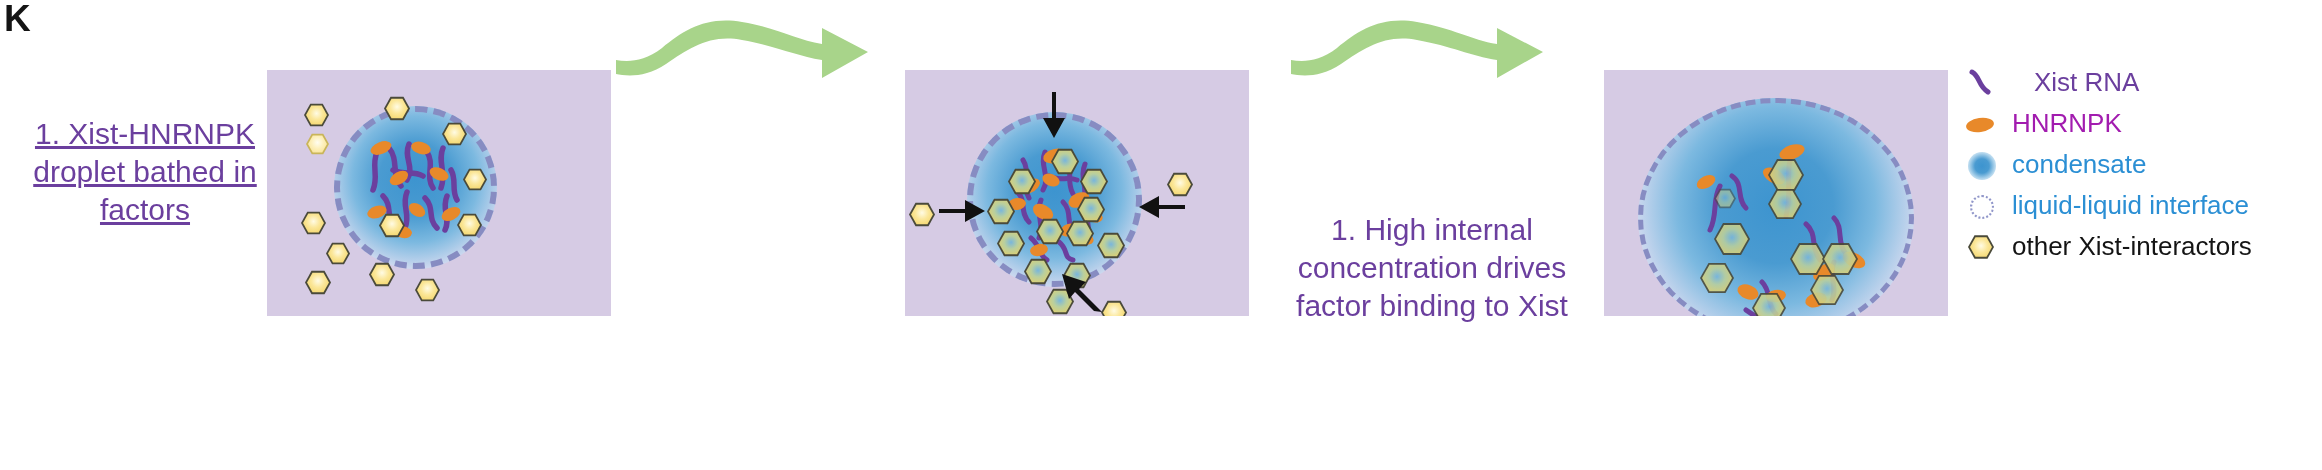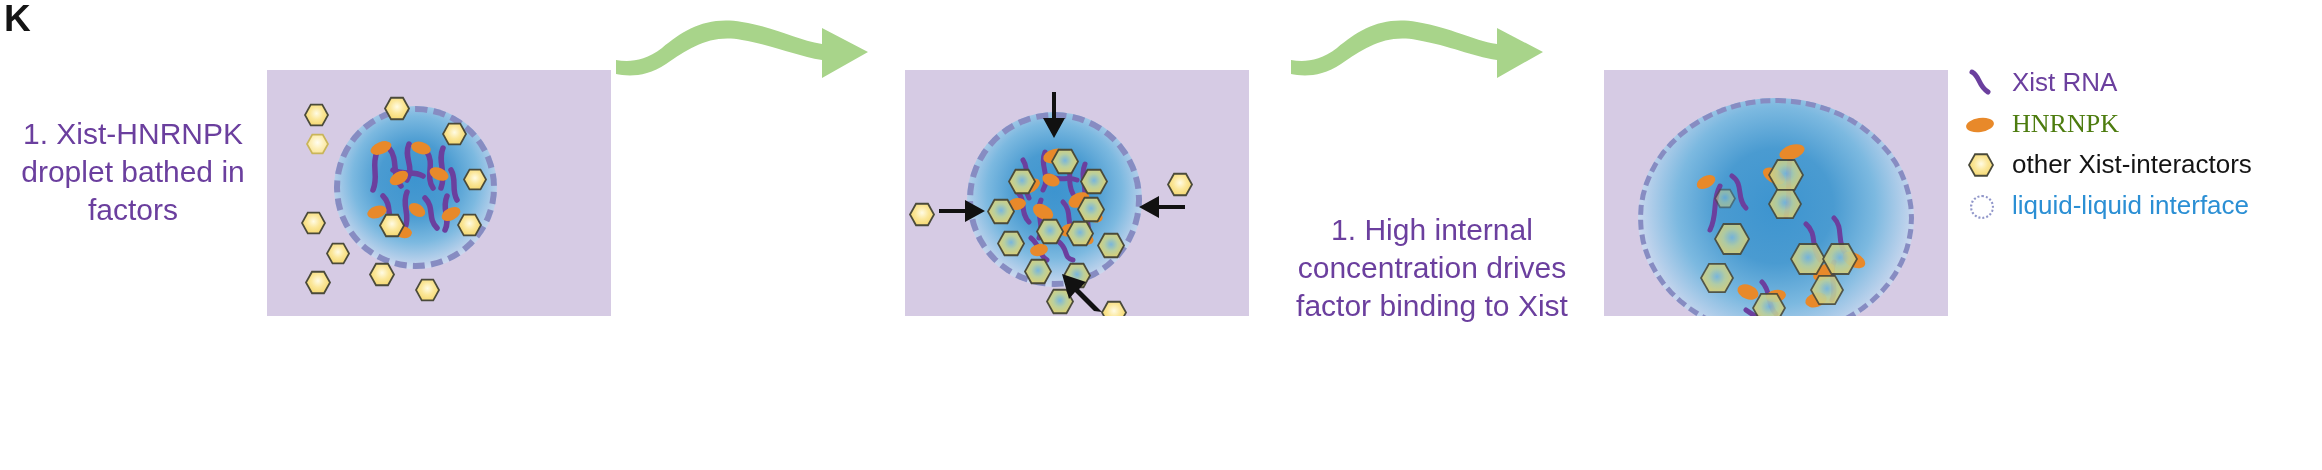--- a/index.html
+++ b/index.html
@@ -64,37 +64,37 @@
   
   .rna { position: absolute; overflow: visible; }
 
   
   .step-text {
     position: absolute;
     color: #6b3f9e;
     font-size: 30px; line-height: 1.27;
     text-align: center;
   }
-  #txt1 { left: 4px;    top: 115px; width: 258px; }
+  #txt1 { left: 16px;    top: 115px; width: 258px; text-decoration: underline; }
   #txt2 { left: 612px;  top: 100px; width: 290px; }
   #txt3 { left: 1262px; top: 57px;  width: 340px; }
   #txt4 { left: 1262px; top: 211px; width: 340px; }
 
   
   .garrow { position: absolute; }
   #garrow1 { left: 610px;  top: 8px; }
   #garrow2 { left: 1285px; top: 8px; }
 
   
   #legend { position: absolute; left: 1960px; top: 62px; width: 362px; }
   .leg-row { position: relative; height: 41px; display: flex; align-items: center; }
   .leg-ico { width: 52px; height: 34px; position: relative; flex: 0 0 52px; }
   .leg-label { font-size: 26px; white-space: nowrap; }
-  .leg-label.purple { color: #6b3f9e; }
-  .leg-label.orange { color: #4d7c0f; font-family: Liberation Serif, serif; }
+  .leg-label.purple { color: #6b3f9e; margin-left: 22px; }
+  .leg-label.orange { color: #a21caf; }
   .leg-label.blue   { color: #2b8fd4; }
   .leg-label.black  { color: #141414; }
 
   .leg-cond {
     position: absolute; left: 8px; top: 4px; width: 28px; height: 28px;
     border-radius: 50%;
     background: radial-gradient(circle, #3d94cf 0%, #4a9bd1 36%, rgba(122,184,224,0.55) 66%, rgba(200,222,240,0) 100%);
   }
   .leg-iface {
     position: absolute; left: 10px; top: 6px; width: 24px; height: 24px;
@@ -401,32 +401,38 @@
 
     <div class="leg-row">
       <div class="leg-ico">
         <svg width="52" height="34" viewBox="0 0 52 34">
           <ellipse cx="20" cy="18" rx="14" ry="7" fill="#e8892a" transform="rotate(-8 20 18)"></ellipse>
         </svg>
       </div>
       <div class="leg-label orange">HNRNPK</div>
     </div>
 
+    <div class="leg-row">
+      <div class="leg-ico">
+        <div class="leg-cond"></div>
+      </div>
+      <div class="leg-label blue">condensate</div>
+    </div>
+
+    <div class="leg-row">
+      <div class="leg-ico">
+        <div class="leg-iface"></div>
+      </div>
+      <div class="leg-label blue">liquid-liquid interface</div>
+    </div>
 
     <div class="leg-row">
       <div class="leg-ico">
         <div class="hex-wrap leg-hexwrap">
             <div class="outline"></div>
             <div class="fill"></div>
           </div>
       </div>
       <div class="leg-label black">other Xist-interactors</div>
     </div>
-
-    <div class="leg-row">
-      <div class="leg-ico">
-        <div class="leg-iface"></div>
-      </div>
-      <div class="leg-label blue">liquid-liquid interface</div>
-    </div>
   </div>
 
 </div>
 
 </body></html>

